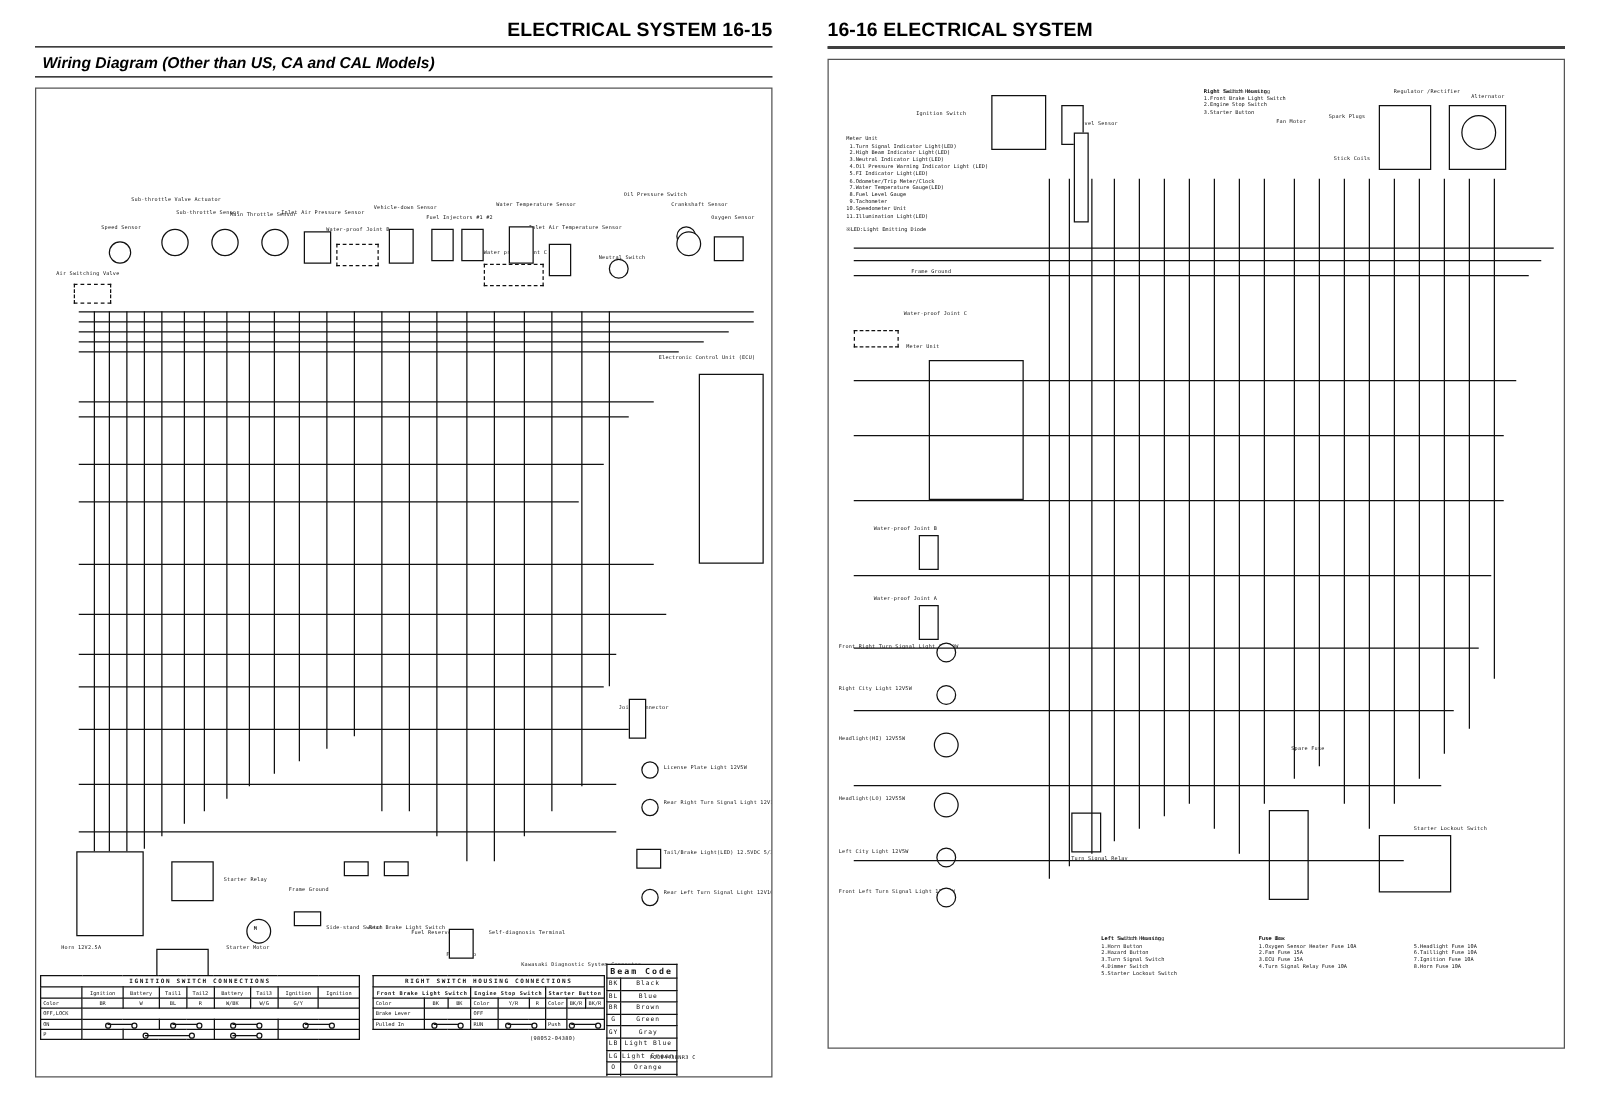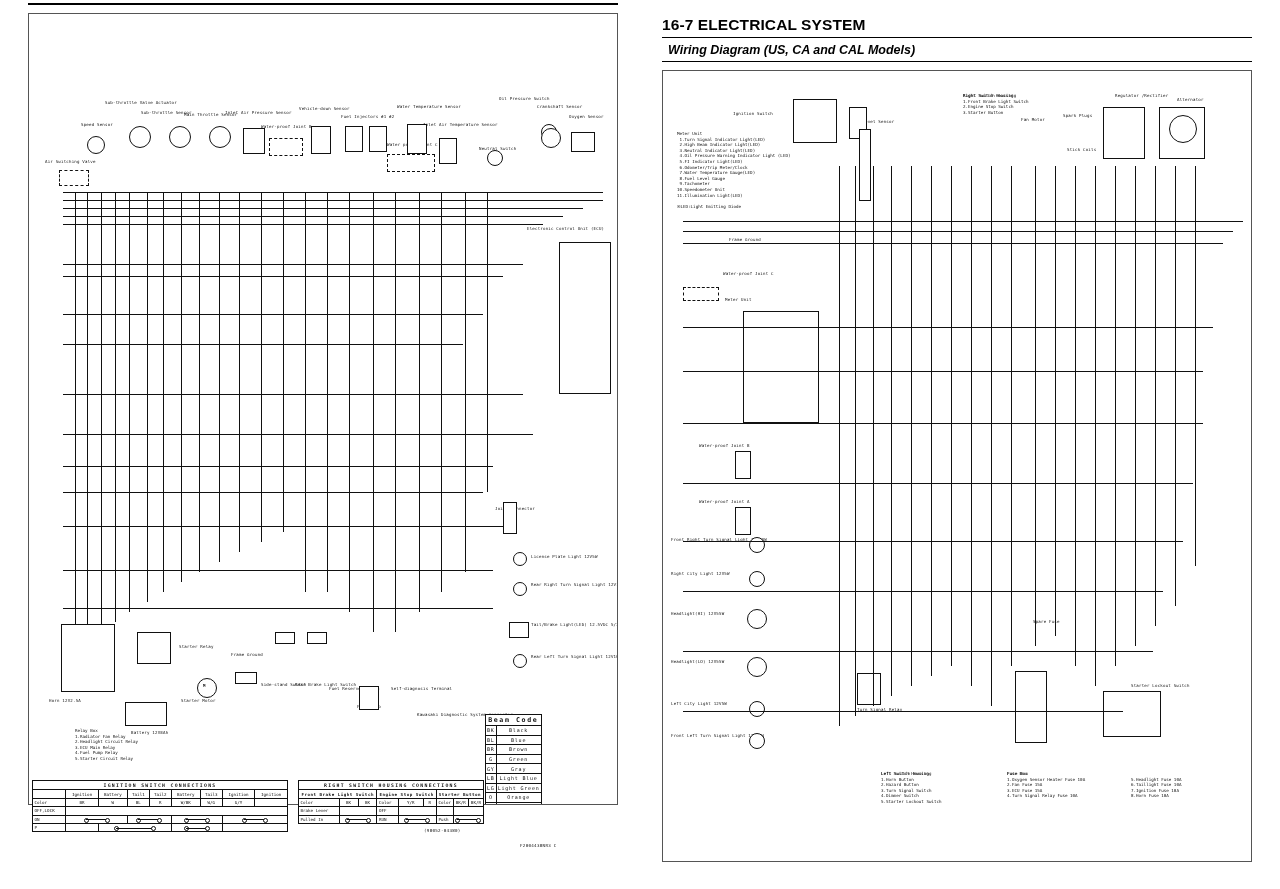--- a/index.html
+++ b/index.html
@@ -50,21 +50,25 @@
   .cont i{position:absolute;left:2px;right:2px;top:1.6px;height:1.2px;background:#111;}
   .cont.w{width:42px;}
   .cont.w i{left:2px;right:2px;}
 </style>
 </head>
 <body>
 
 <div class="spread">
 
   <div class="page page-left">
+    <div class="hdr right-al">
+      <div class="hdr-title">ELECTRICAL SYSTEM 16-15</div>
+    </div>
     <div class="rule"></div>
+    <div class="sub-title">Wiring Diagram (Other than US, CA and CAL Models)</div>
     <div class="rule-thin"></div>
 
     <div class="frame">
 
       <div class="lbl" style="left:52px;top:108px">Speed Sensor</div>
       <div class="lbl" style="left:76px;top:86px">Sub-throttle Valve Actuator</div>
       <div class="lbl" style="left:112px;top:96px">Sub-throttle Sensor</div>
       <div class="lbl" style="left:155px;top:98px">Main Throttle Sensor</div>
       <div class="lbl" style="left:196px;top:96px">Inlet Air Pressure Sensor</div>
       <div class="lbl" style="left:270px;top:92px">Vehicle-down Sensor</div>
@@ -308,24 +312,23 @@
           <td colspan="2"><span class="cont"><i></i></span></td>
         </tr>
       </tbody>
     </table>
     <div class="partno" style="left:424px;top:828px">(98052-04380)</div>
     <div class="partno" style="left:520px;top:843px">F2004438NR3  C</div>
   </div>
 
   <div class="page page-right">
     <div class="hdr">
-      <div class="hdr-title">16-7 ELECTRICAL SYSTEM</div>
+      <div class="hdr-title">16-16 ELECTRICAL SYSTEM</div>
     </div>
     <div class="rule"></div>
-    <div class="sub-title">Wiring Diagram (US, CA and CAL Models)</div>
     <div class="rule-thin"></div>
 
     <div class="frame">
 
       <div class="lbl" style="left:70px;top:40px">Ignition Switch</div>
       <div class="lbl" style="left:186px;top:48px">Fuel Level Sensor</div>
       <div class="lbl" style="left:300px;top:22px">Right Switch Housing</div>
       <div class="lbl" style="left:358px;top:46px">Fan Motor</div>
       <div class="lbl" style="left:400px;top:42px">Spark Plugs</div>
       <div class="lbl" style="left:404px;top:76px">Stick Coils</div>

